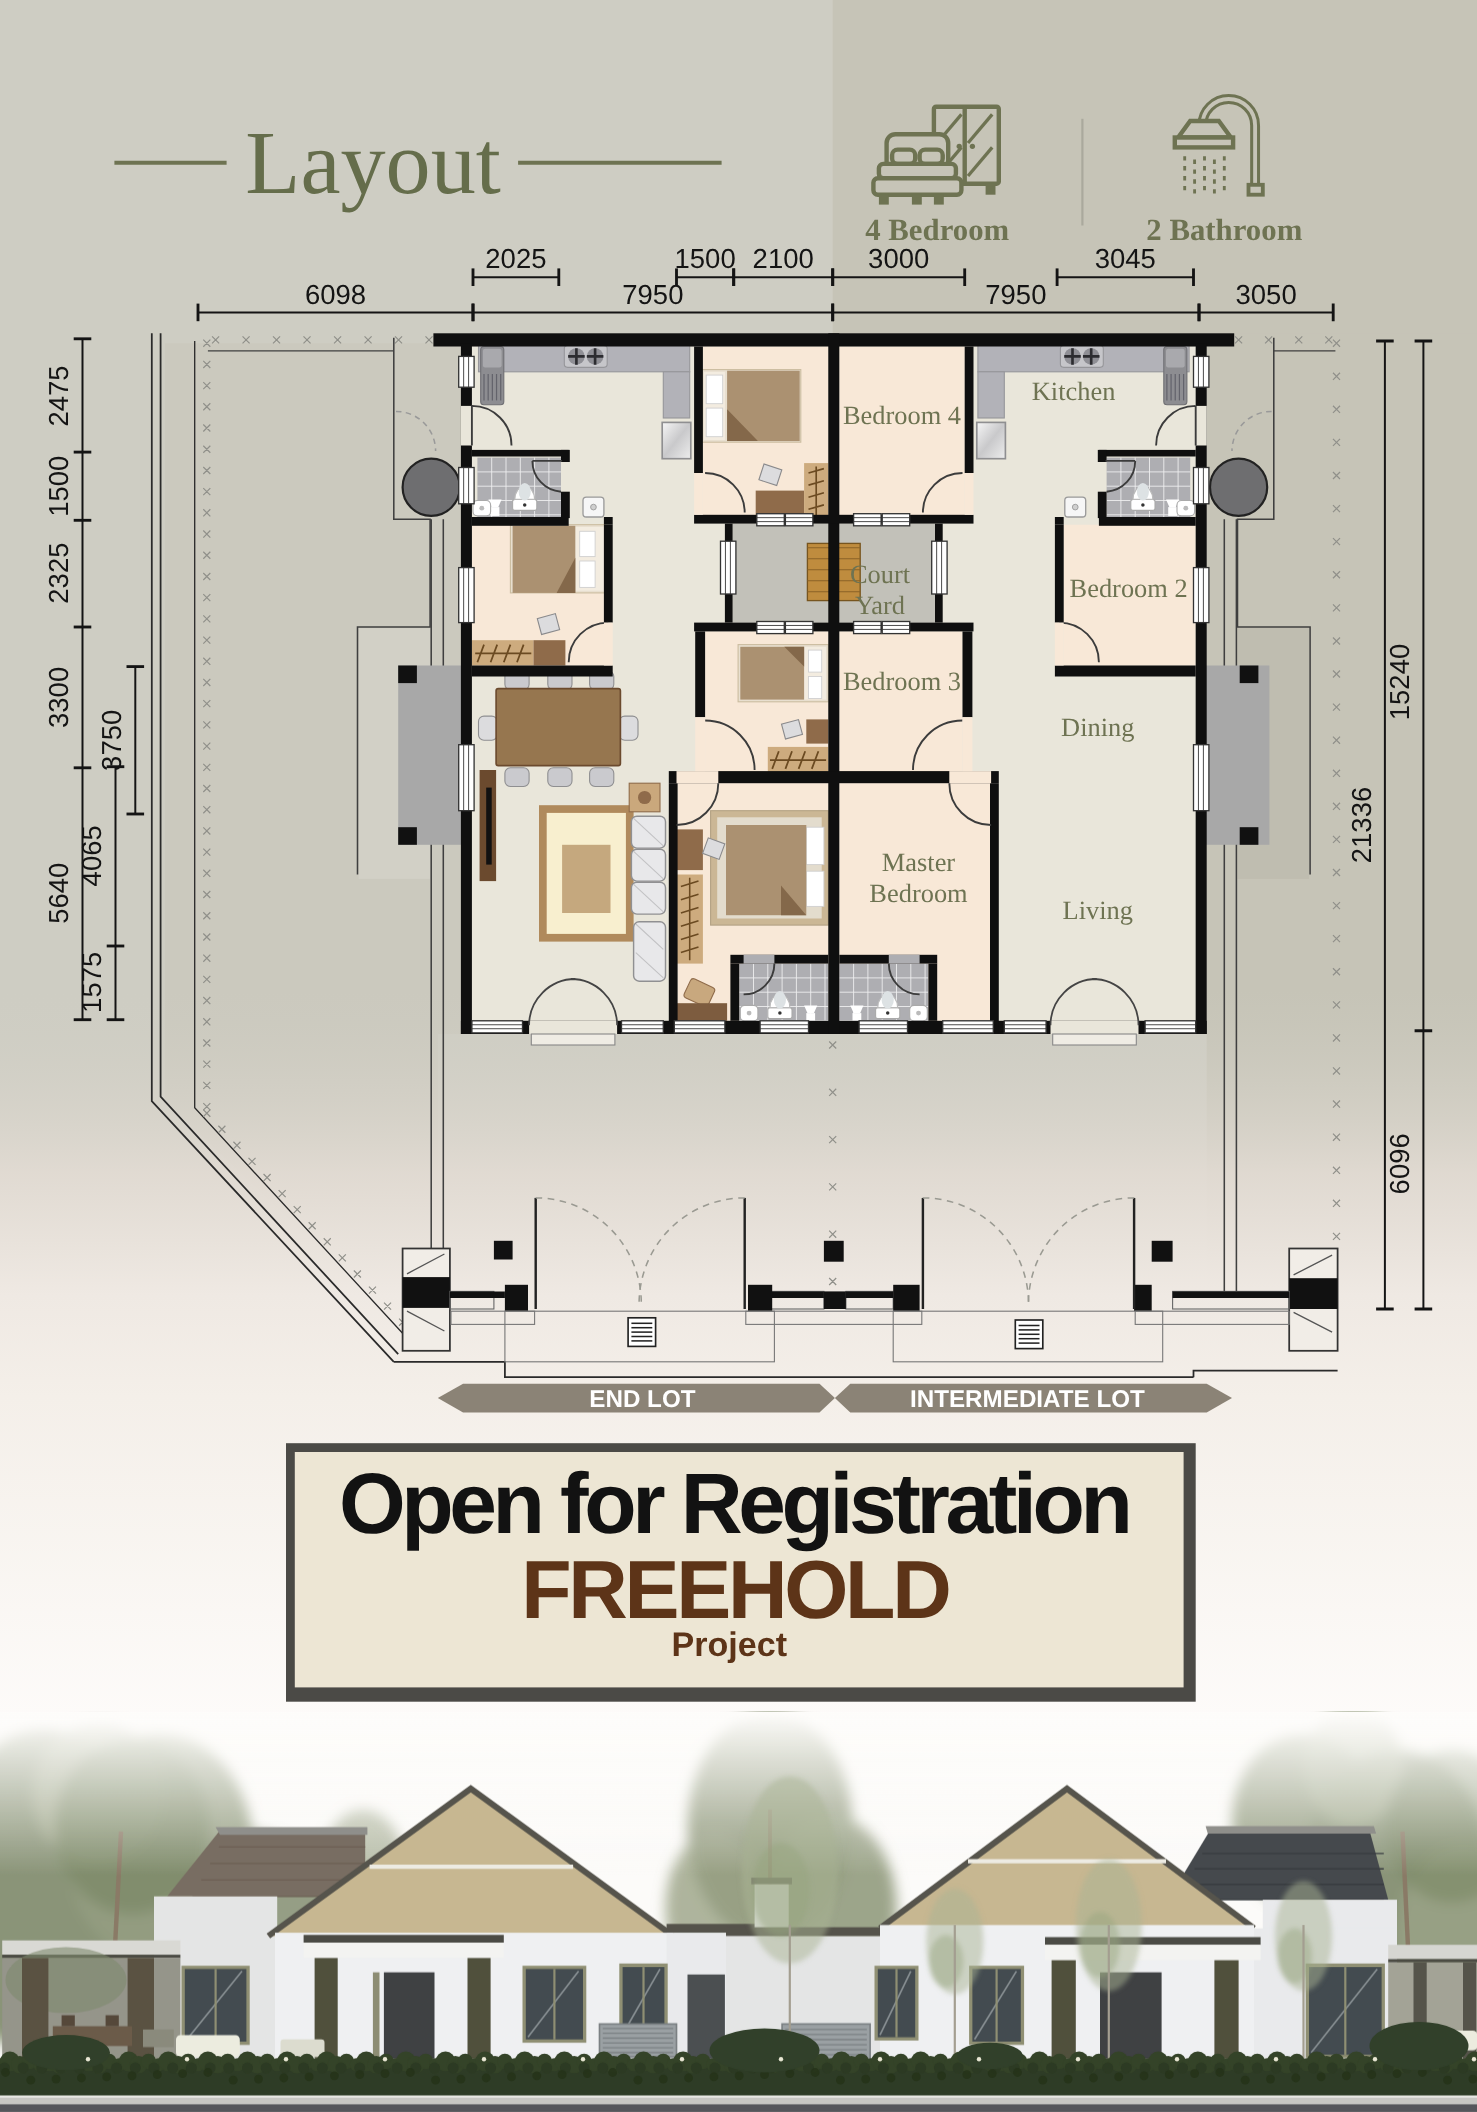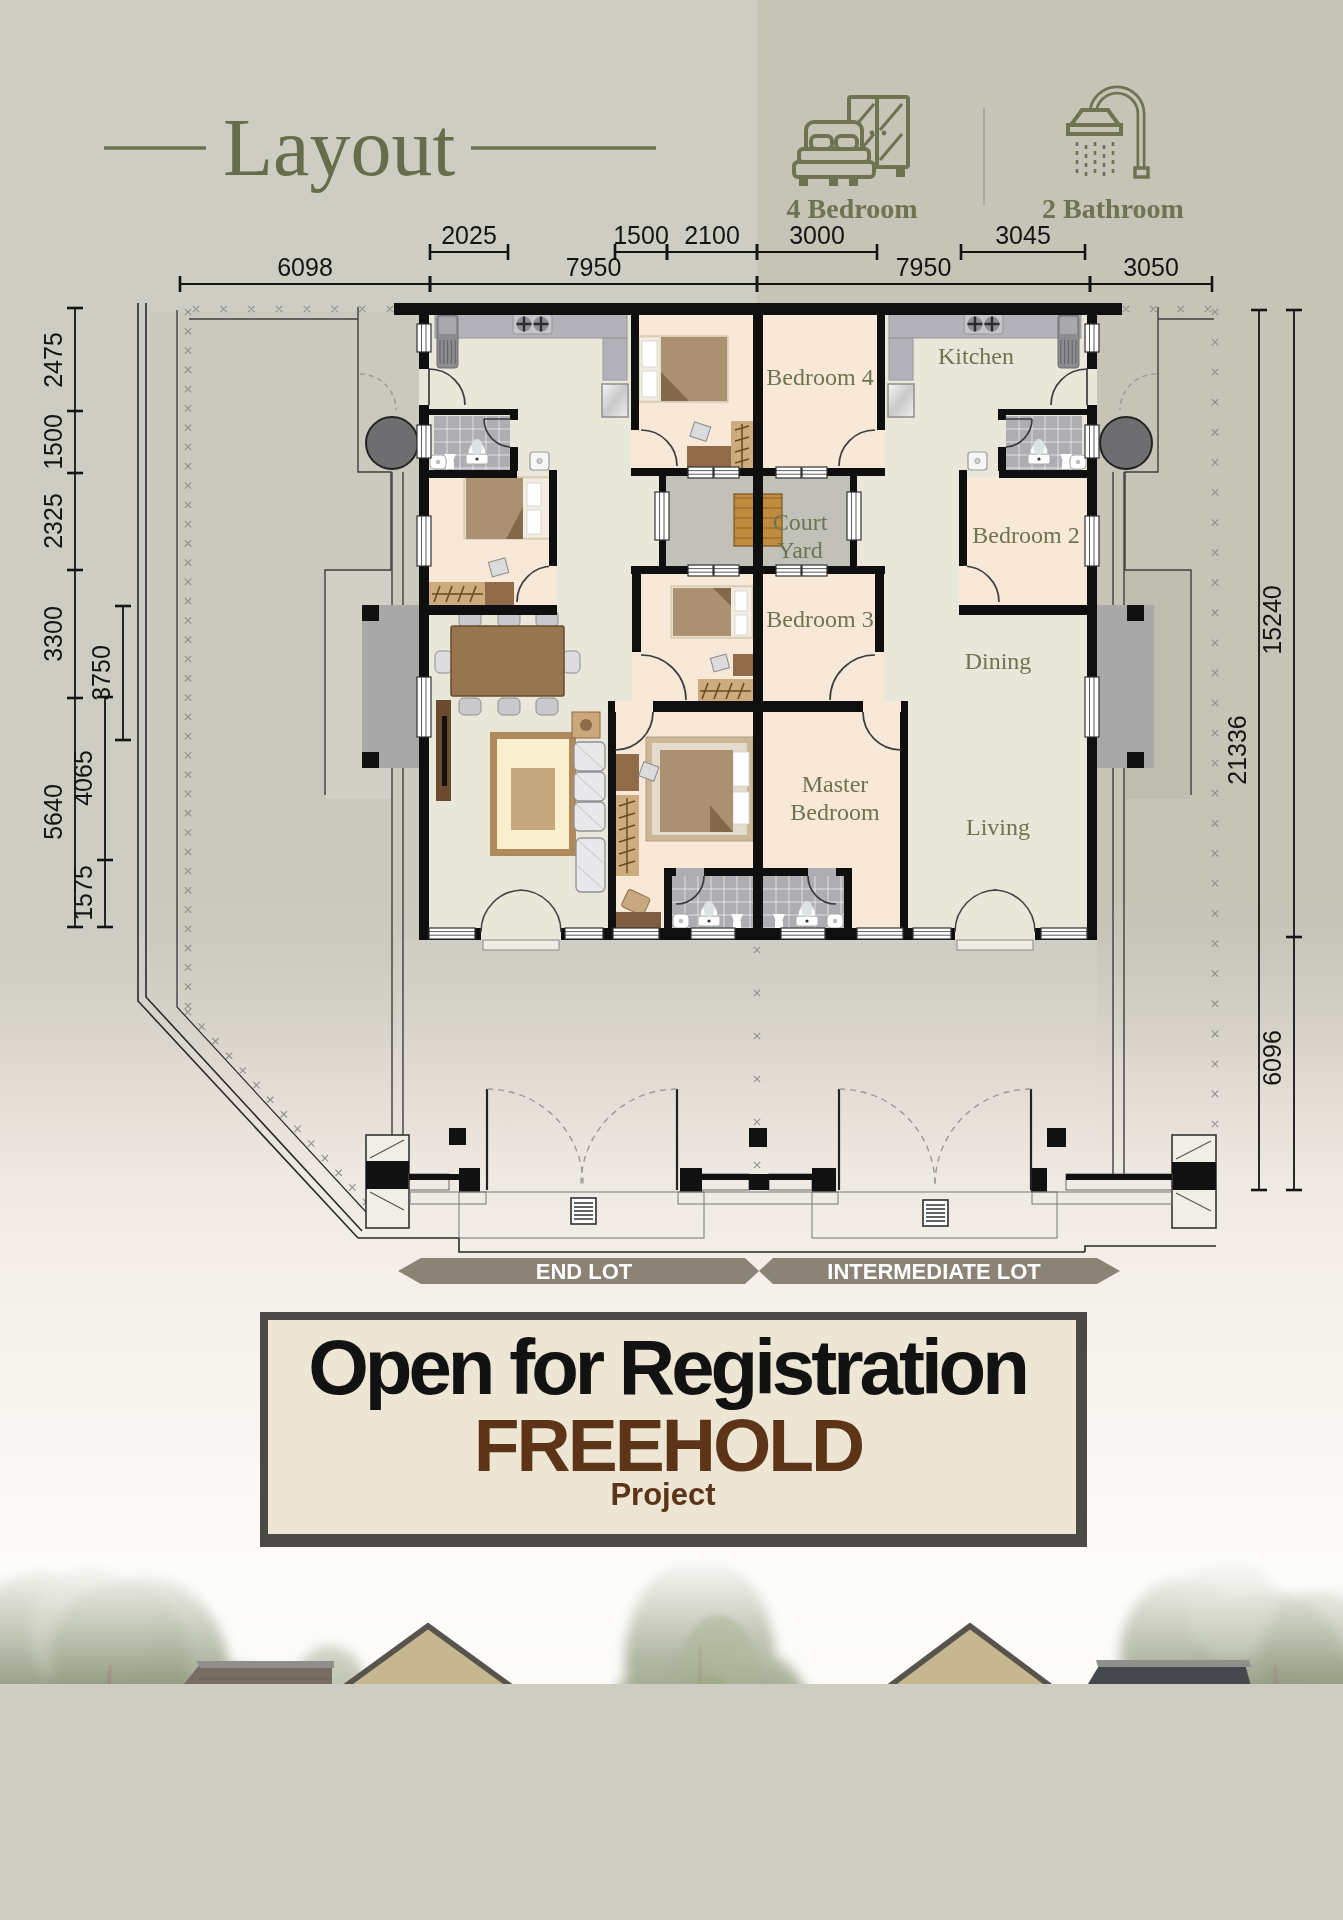--- a/index.html
+++ b/index.html
@@ -1,18 +1,18 @@
 <!DOCTYPE html>
 <html><head><meta charset="utf-8"><style>
 html,body{margin:0;padding:0;background:#cecdc3;}
 .sans{font-family:"Liberation Sans",sans-serif;}
 .sansb{font-family:"Liberation Sans",sans-serif;font-weight:bold;}
 .serif{font-family:"Liberation Serif",serif;}
 .serifb{font-family:"Liberation Serif",serif;font-weight:bold;}
-#page{width:1343px;height:1684px;overflow:hidden;text-decoration:underline;}
+#page{width:1343px;height:1920px;overflow:hidden;text-decoration:underline;}
 </style></head><body>
 <div id="page"><svg width="1343" height="1920" viewBox="0 0 1343 1920">
       <rect width="1343" height="1920" fill="#cecdc3"></rect>
       <rect x="757" y="0" width="586" height="312" fill="#c6c4b7"></rect>
       <rect x="1097" y="303" width="246" height="947" fill="#c6c4b7"></rect>
       <path d="M150,312 L419,312 L419,940 L398,940 L398,1135 L372,1212 L150,1001 Z" fill="#cbc9be"></path>
       <defs>
 <linearGradient id="fade" x1="0" y1="0" x2="0" y2="1">
 <stop offset="0" stop-color="#cecdc3" stop-opacity="0"></stop>
 <stop offset="0.45" stop-color="#e3dcd4" stop-opacity="0.88"></stop>

